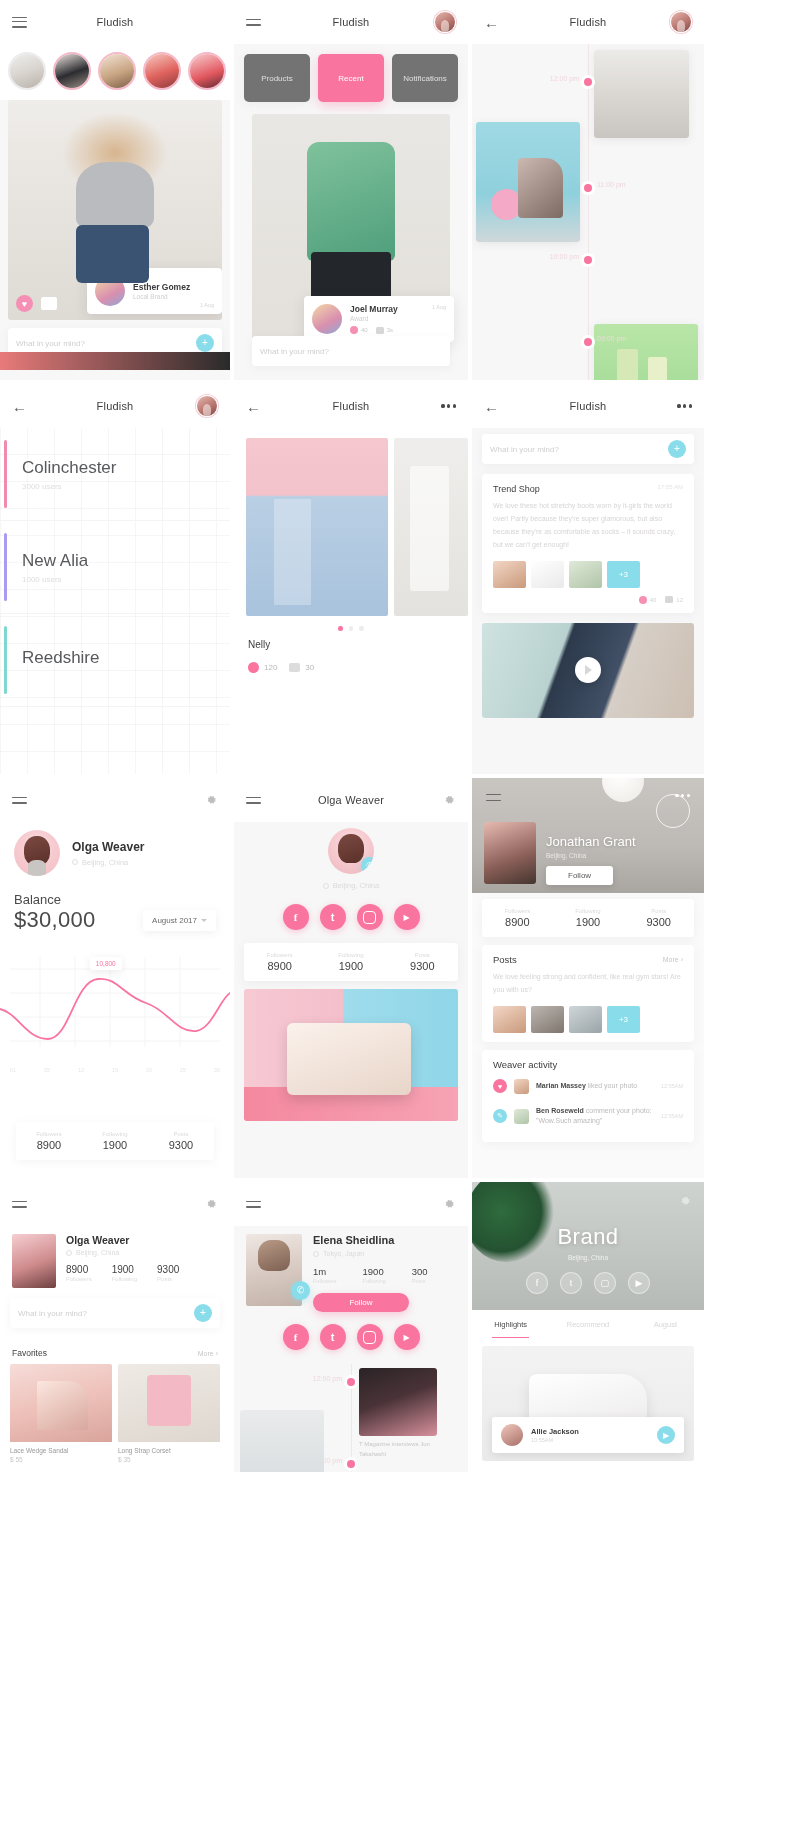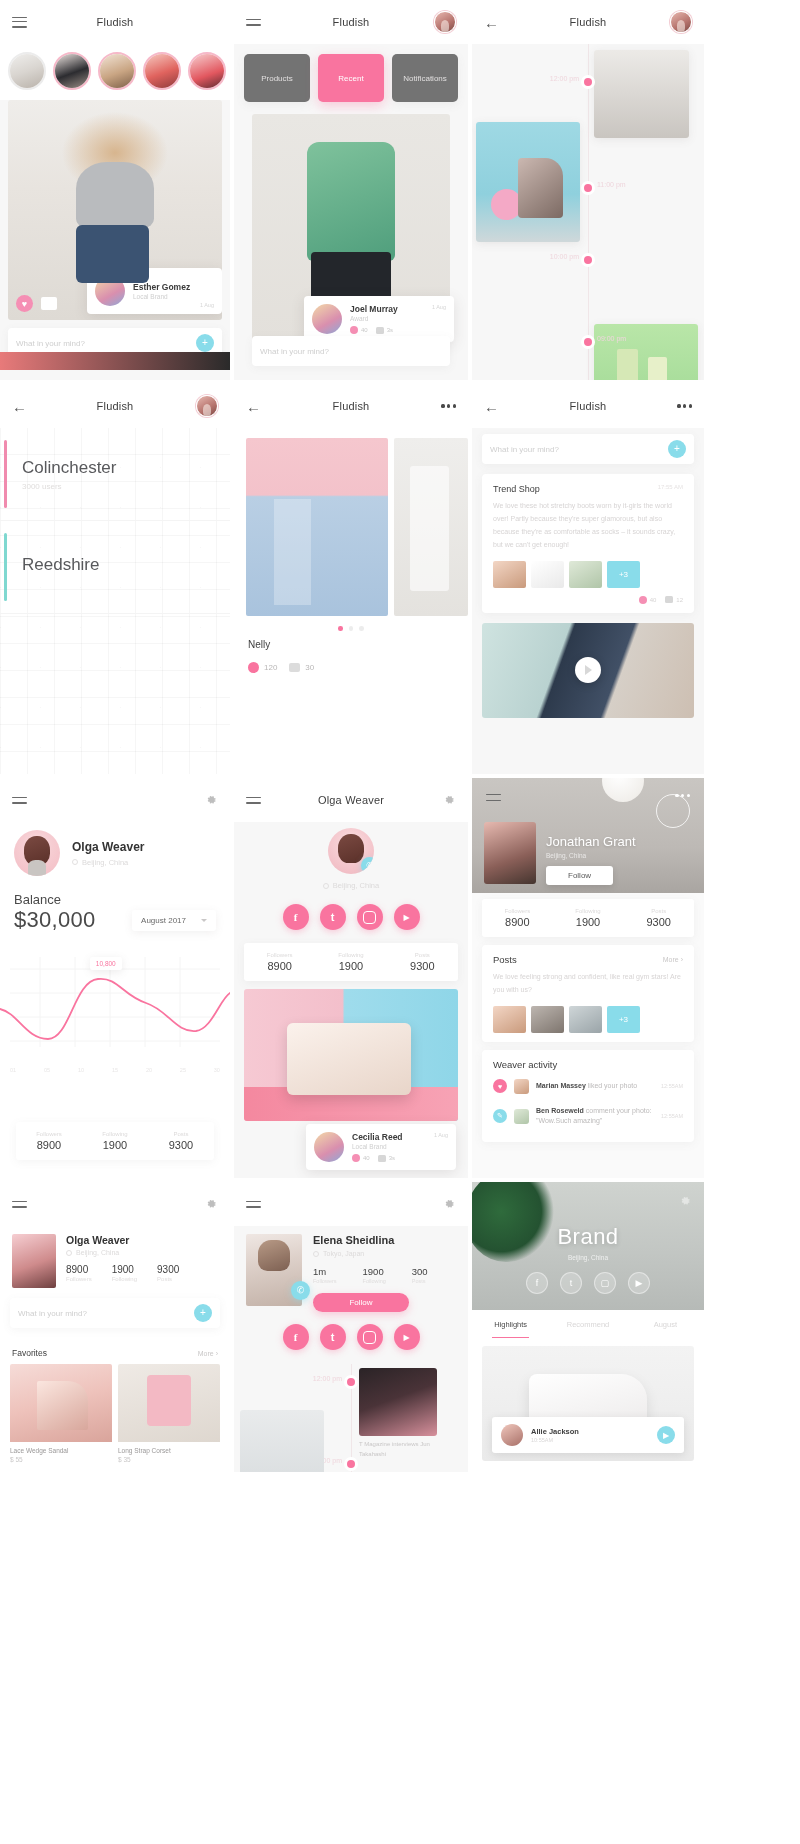--- a/index.html
+++ b/index.html
@@ -324,21 +324,21 @@
   }
   .prof-name { font-size: 12px; color: #333; font-weight: 600; }
   .prof-loc { font-size: 7.5px; color: #dcdada; margin-top: 4px; display:flex; gap:4px; align-items:center; }
   .pin { width:6px; height:6px; border-radius:50%; border:1.2px solid #e2e0e0; display:inline-block; }
   .bal-label { font-size: 13px; color: #4a4a4a; font-weight: 400; padding: 16px 14px 0; }
   .bal-row { display: flex; align-items: center; padding: 0 14px; }
   .bal-amt { font-size: 22px; color: #4a4a4a; font-weight: 300; letter-spacing: .3px; }
   .bal-sel {
     margin-left: auto; background: #fff; border-radius: 3px;
     box-shadow: 0 2px 8px rgba(120,110,110,.10);
-    font-size: 8px; color: #6a6a6a; padding: 6px 9px; display: flex; gap: 15px; align-items: center;
+    font-size: 8px; color: #6a6a6a; padding: 6px 9px; display: flex; gap: 4px; align-items: center;
   }
   .caret { width:0; height:0; border-left:3px solid transparent; border-right:3px solid transparent; border-top:3.5px solid #c9c7c7; }
   .chart-wrap { position: relative; height: 118px; margin-top: 14px; }
   .chart-wrap svg { position: absolute; inset: 0; width: 100%; height: 100%; }
   .chart-badge {
     position: absolute; left: 46%; top: 10px; transform: translateX(-50%);
     background: #fff; box-shadow: 0 2px 8px rgba(120,110,110,.14);
     font-size: 6.5px; color: #f9749f; padding: 3px 6px; border-radius: 2px;
   }
   .chart-axis { display: flex; justify-content: space-between; padding: 2px 10px 0; }
@@ -654,20 +654,25 @@
         <div class="title">Fludish</div>
         <div class="spacer"></div>
         <div class="av-top"></div>
       </div>
       <div class="citylist">
         <div class="city-map-bg"></div>
         <div class="city">
           <span class="bar" style="background:#f08bae"></span>
           <span class="nm">Colinchester</span>
           <span class="ct">3000 users</span>
+        </div>
+        <div class="city">
+          <span class="bar" style="background:#a79cf0"></span>
+          <span class="nm">New Alia</span>
+          <span class="ct">1000 users</span>
         </div>
         <div class="city">
           <span class="bar" style="background:#7fd8d0"></span>
           <span class="nm">Reedshire</span>
           <span class="ct"></span>
         </div>
       </div>
     </div>
   </div>
 
@@ -854,38 +859,20 @@
           <div class="val">1900</div>
         </div>
         <div class="col">
           <div class="lbl">Posts</div>
           <div class="val">9300</div>
         </div>
       </div>
       <div class="bag">
           <div class="bag-strip"></div>
         </div>
-      <div class="usercard" style="right:12px;bottom:8px;width:150px">
-        <div class="av"></div>
-        <div>
-          <div class="uc-name">Cecilia Reed</div>
-          <div class="uc-sub">Local Brand</div>
-          <div class="uc-stats">
-            <div class="s">
-                <span class="mini-heart"></span>
-                <span>40</span>
-              </div>
-            <div class="s">
-                <span class="mini-cmt"></span>
-                <span>3s</span>
-              </div>
-          </div>
-        </div>
-        <div class="uc-time" style="top:8px;bottom:auto">1 Aug</div>
-      </div>
     </div>
   </div>
 
   <div class="screen">
     <div class="phone" style="background:#fafafa">
       <div class="hero">
         <div class="lamp"></div>
         <div class="lamp2"></div>
         <div class="hamb two" style="position:absolute;left:14px;top:14px"></div>
         <div class="dots3" style="position:absolute;right:14px;top:16px">

